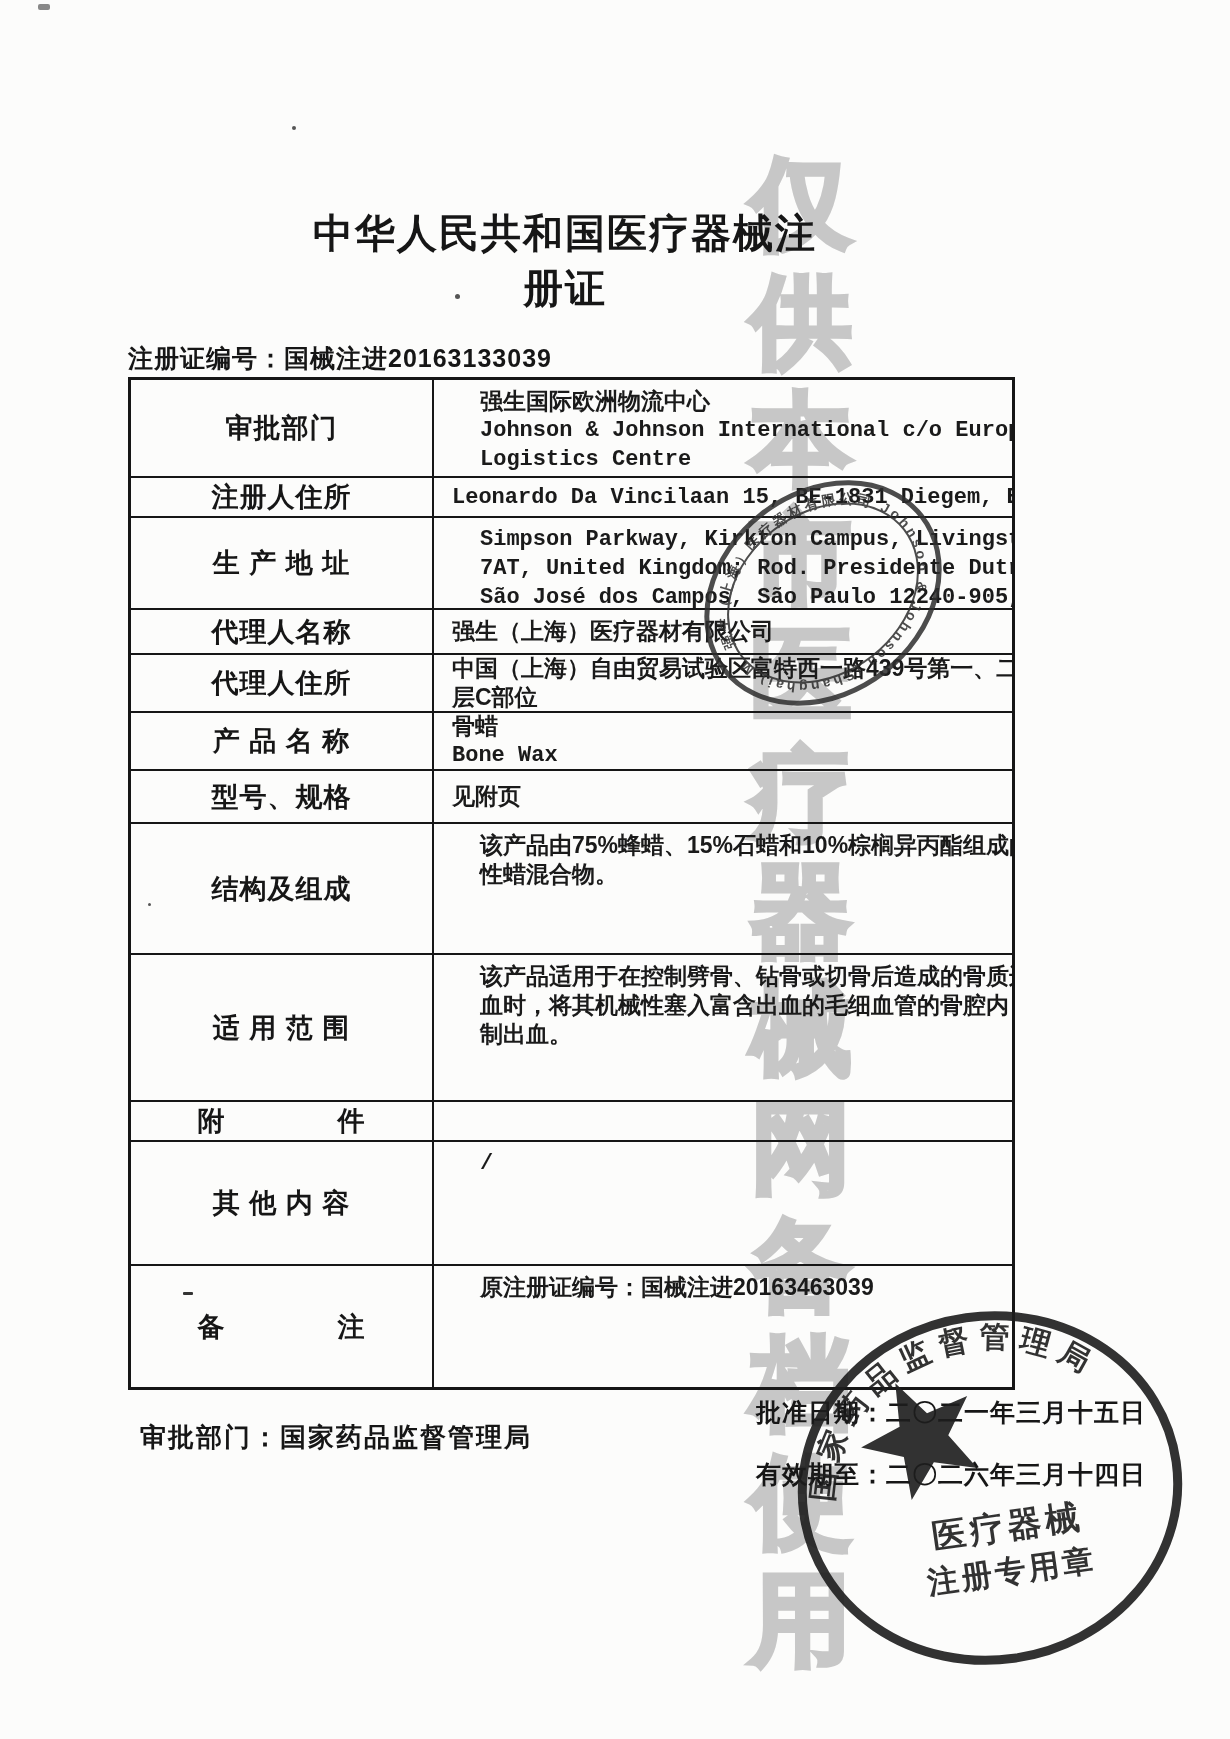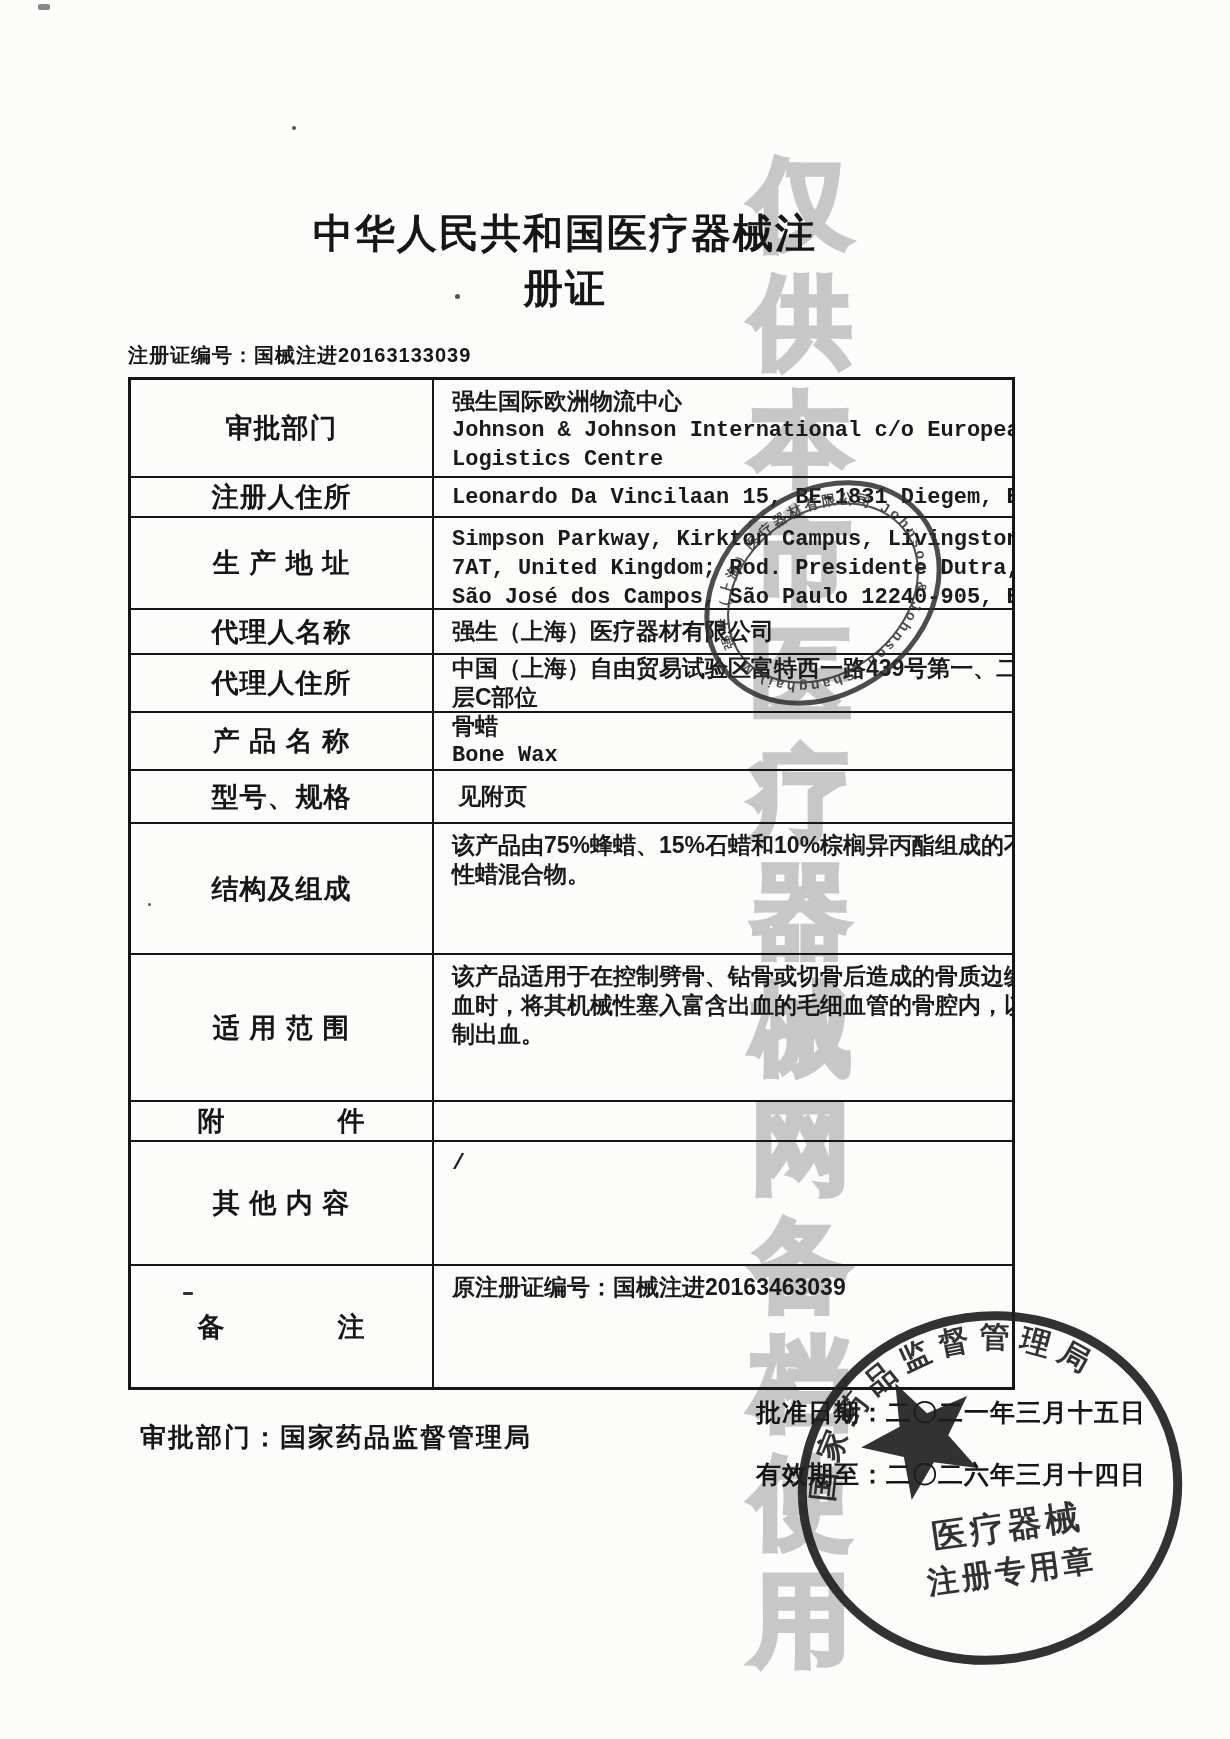--- a/index.html
+++ b/index.html
@@ -7,33 +7,33 @@
         font-family:"Liberation Sans", sans-serif;color:#161616;}
   
   #watermark{position:absolute;left:728px;top:148px;width:146px;z-index:1;
              display:flex;flex-direction:column;align-items:center;}
   .wm-char{height:118px;line-height:112px;font-size:100px;font-weight:bold;
            color:#ffffff;-webkit-text-stroke:5px #c7c7c7;text-shadow:0 0 1px #d2d2d2;
            font-family:"DejaVu Sans", sans-serif;}
   
   #doc-title{position:absolute;left:295px;top:206px;width:540px;text-align:center;
              font-size:40px;font-weight:bold;letter-spacing:2px;z-index:2;}
-  #cert-line{position:absolute;left:128px;top:342px;font-size:20px;font-weight:bold;
+  #cert-line{position:absolute;left:128px;top:342px;font-size:25px;font-weight:bold;
              letter-spacing:1px;z-index:2;white-space:nowrap;}
   
   #cert-table{position:absolute;left:128px;top:377px;width:887px;height:1013px;
               border:3px solid #161616;box-sizing:border-box;z-index:2;background:transparent;}
   .trow{display:flex;box-sizing:border-box;}
   .trow.bt{border-top:2px solid #161616;}
   .tlabel{width:303px;box-sizing:border-box;border-right:2px solid #161616;
           display:flex;align-items:center;justify-content:center;
           font-weight:bold;font-size:27px;letter-spacing:1px;white-space:pre;}
   .tvalue{flex:1;min-width:0;padding:0 6px 0 18px;overflow:hidden;box-sizing:border-box;}
   .tvalue.vcenter{display:flex;flex-direction:column;justify-content:center;}
-  .tvalue.vtop{padding-top:7px;}
+  .tvalue.vtop{padding-top:7px;margin-left:28px;}
   .vline{font-size:23px;line-height:29px;white-space:nowrap;font-weight:bold;color:#1a1a1a;}
   .vline.mono{font-family:"Liberation Mono", monospace;font-size:22px;font-weight:bold;letter-spacing:0;}
   
   #approval{position:absolute;left:128px;top:1420px;font-size:26px;font-weight:bold;
             letter-spacing:2px;z-index:2;white-space:nowrap;margin-left:12px;}
   #approve-date{position:absolute;left:756px;top:1396px;font-size:25px;font-weight:bold;
                 letter-spacing:1px;z-index:2;white-space:nowrap;}
   #valid-until{position:absolute;left:756px;top:1458px;font-size:25px;font-weight:bold;
                letter-spacing:1px;z-index:2;white-space:nowrap;}
   
@@ -103,21 +103,21 @@
           <div class="vline">层C部位</div>
         </div>
       </div>
       <div class="trow bt" style="height: 58px;">
         <div class="tlabel">产 品 名 称</div>
         <div class="tvalue vcenter">
           <div class="vline">骨蜡</div>
           <div class="vline mono">Bone Wax</div>
         </div>
       </div>
-      <div class="trow bt" style="height: 53px; gap: 6px;">
+      <div class="trow bt" style="height: 53px;">
         <div class="tlabel">型号、规格</div>
         <div class="tvalue vcenter">
           <div class="vline">见附页</div>
         </div>
       </div>
       <div class="trow bt" style="height: 131px;">
         <div class="tlabel">结构及组成</div>
         <div class="tvalue vtop">
           <div class="vline">该产品由75%蜂蜡、15%石蜡和10%棕榈异丙酯组成的不可吸收</div>
           <div class="vline">性蜡混合物。</div>

